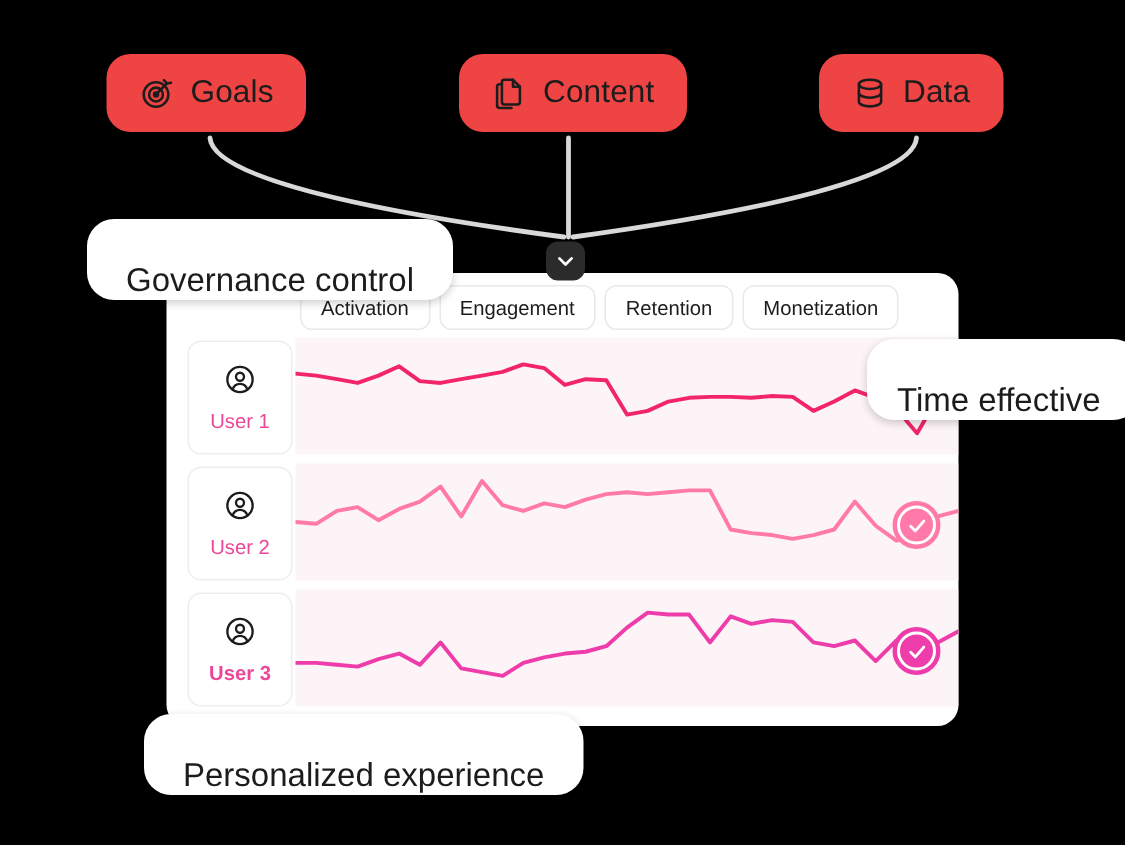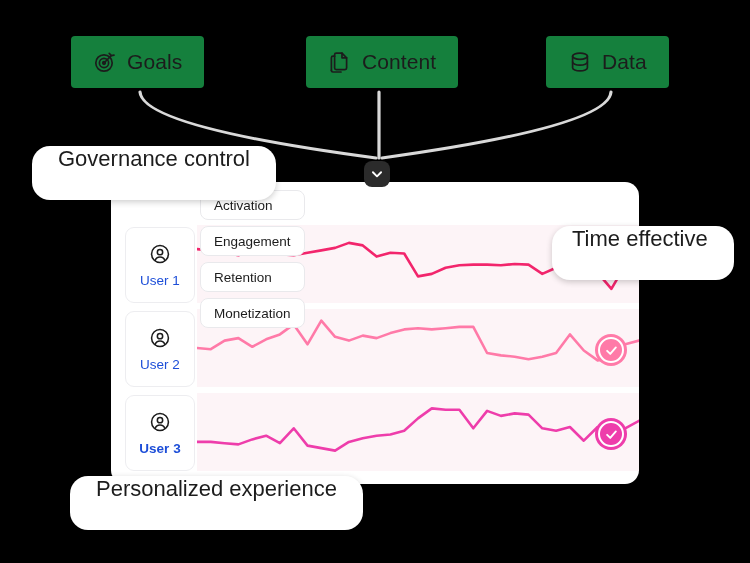--- a/index.html
+++ b/index.html
@@ -28,52 +28,53 @@
     width: 750px; height: 563px;
     pointer-events: none;
   }
 
   
   .chip {
     position: absolute;
     display: flex;
     align-items: center;
     gap: 10px;
-    background: #15803d;
-    border-radius: 4px;
+    background: #ef4444;
+    border-radius: 16px;
     padding: 0 22px;
     height: 52px;
     box-sizing: border-box;
     color: #1c1c1c;
     font-size: 21px;
     letter-spacing: .1px;
     box-shadow: 0 1px 3px rgba(0,0,0,.18);
   }
   .chip .ic { display: flex; align-items: center; }
   .chip .lbl { white-space: nowrap; line-height: 1; padding-bottom: 1px; }
 
   #chip-goals   { left: 71px;  top: 36px; }
   #chip-content { left: 306px; top: 36px; }
   #chip-data    { left: 546px; top: 36px; }
 
   
   .pill {
     position: absolute;
     display: flex;
-    align-items: flex-start;
+    align-items: flex-end;
     background: #ffffff;
     border-radius: 18px;
     height: 54px;
     padding: 0 26px;
     box-sizing: border-box;
     color: #1c1c1c;
     font-size: 22px;
     white-space: nowrap;
     box-shadow: 0 2px 6px rgba(0,0,0,.20);
     z-index: 30;
+    margin-left: 26px;
   }
   #pill-governance { left: 32px;  top: 146px; }
   #pill-time       { left: 552px; top: 226px; padding-left: 20px; }
   #pill-personal   { left: 70px;  top: 476px; }
   #pill-adapt      { left: 498px; top: 452px; }
 
   
   #panel {
     position: absolute;
     left: 111px;
@@ -102,21 +103,20 @@
   }
 
   
   #tabs {
     position: absolute;
     left: 89px;
     top: 8px;
     display: flex;
     gap: 6px;
     z-index: 4;
-    flex-direction: column;
   }
   .tab {
     background: #ffffff;
     border: 1px solid #e9e9ec;
     border-radius: 8px;
     height: 28px;
     padding: 0 13px;
     display: flex;
     align-items: center;
     font-size: 13.5px;
@@ -156,21 +156,21 @@
     border-radius: 9px;
     display: flex;
     flex-direction: column;
     align-items: center;
     justify-content: center;
     gap: 5px;
     z-index: 3;
   }
   .user-cell .uname {
     font-size: 13.5px;
-    color: #1d4ed8;
+    color: #ec4899;
     line-height: 1;
   }
 
   
   .check-badge {
     position: absolute;
     width: 32px;
     height: 32px;
     border-radius: 50%;
     display: flex;

